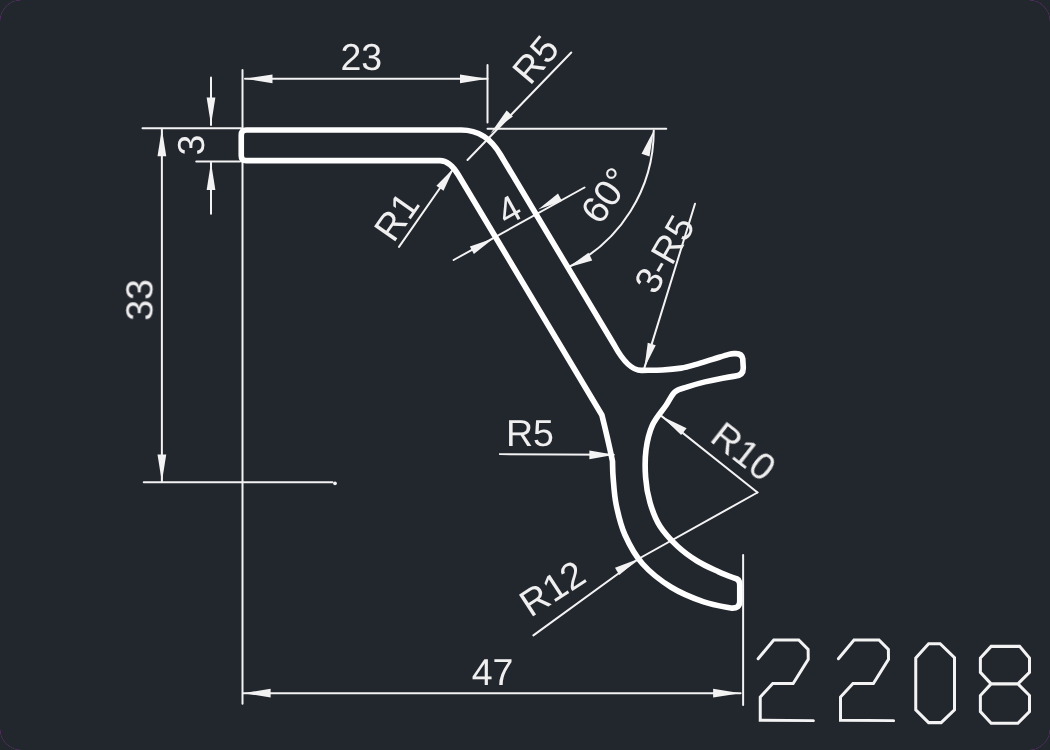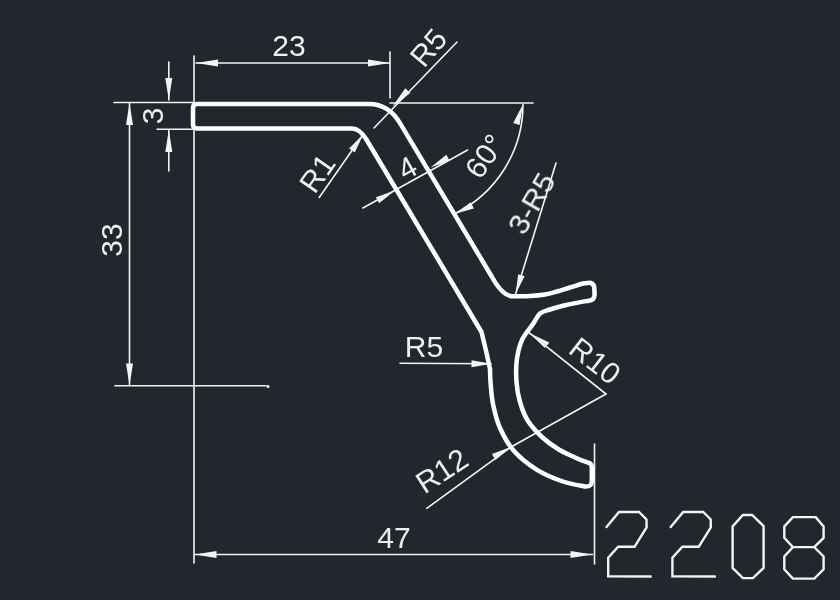--- a/index.html
+++ b/index.html
@@ -1,16 +1,16 @@
 <!DOCTYPE html>
 <html><head>
 <meta charset="utf-8">
 <style>
   html,body{margin:0;padding:0;background:#22272d;}
-  .page{width:840px;height:600px;position:relative;overflow:hidden;background:#d946ef;-webkit-font-smoothing:antialiased;}
+  .page{width:840px;height:600px;position:relative;overflow:hidden;background:#d946ef;border-radius:17px;-webkit-font-smoothing:antialiased;}
   svg{position:absolute;top:0;left:0;opacity:0.999;}
   text{font-family:"Liberation Sans", sans-serif;fill:#f0f0f0;}
   .txt{transform:translateZ(0);}
 </style>
 </head>
 <body>
 <div class="page">
 <svg width="840" height="600" viewBox="0 0 840 600">
 
   <rect x="0" y="0" width="840" height="600" fill="#22272d"></rect>

